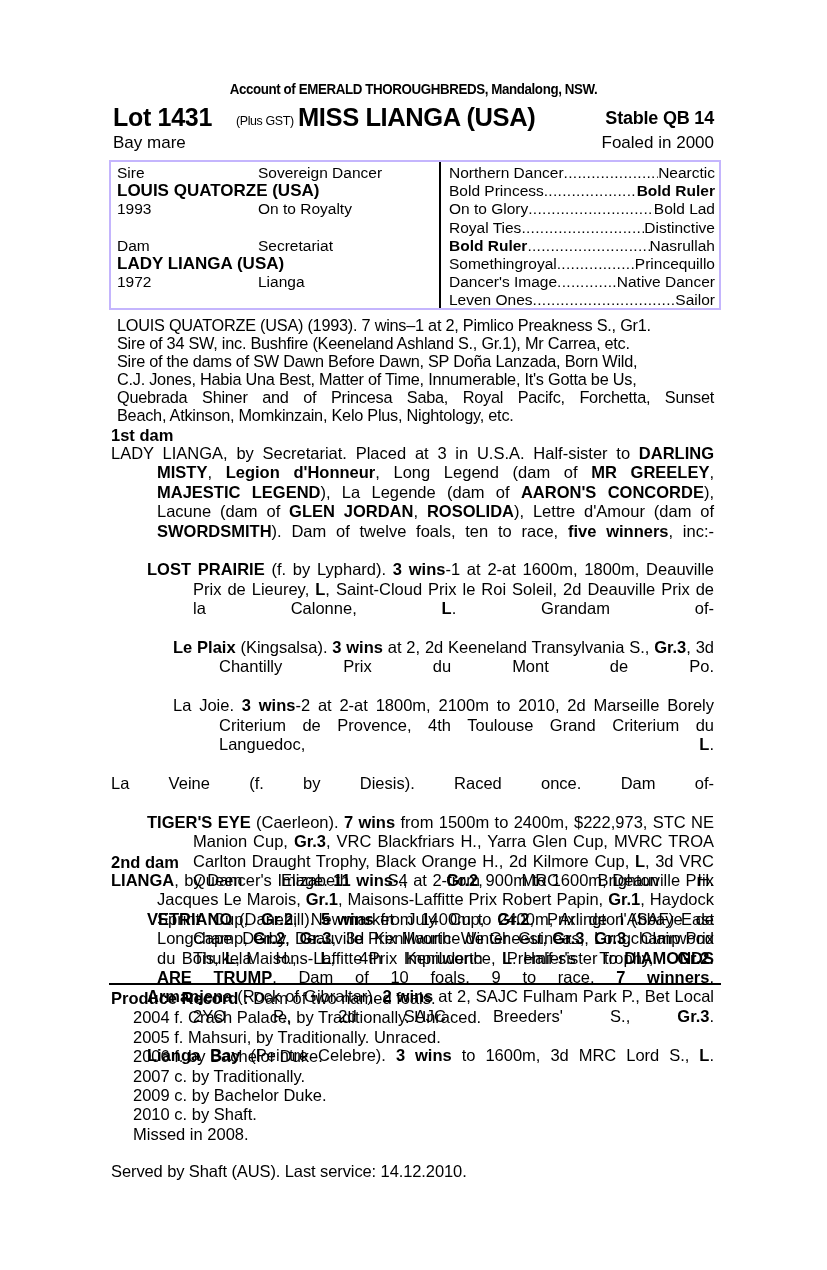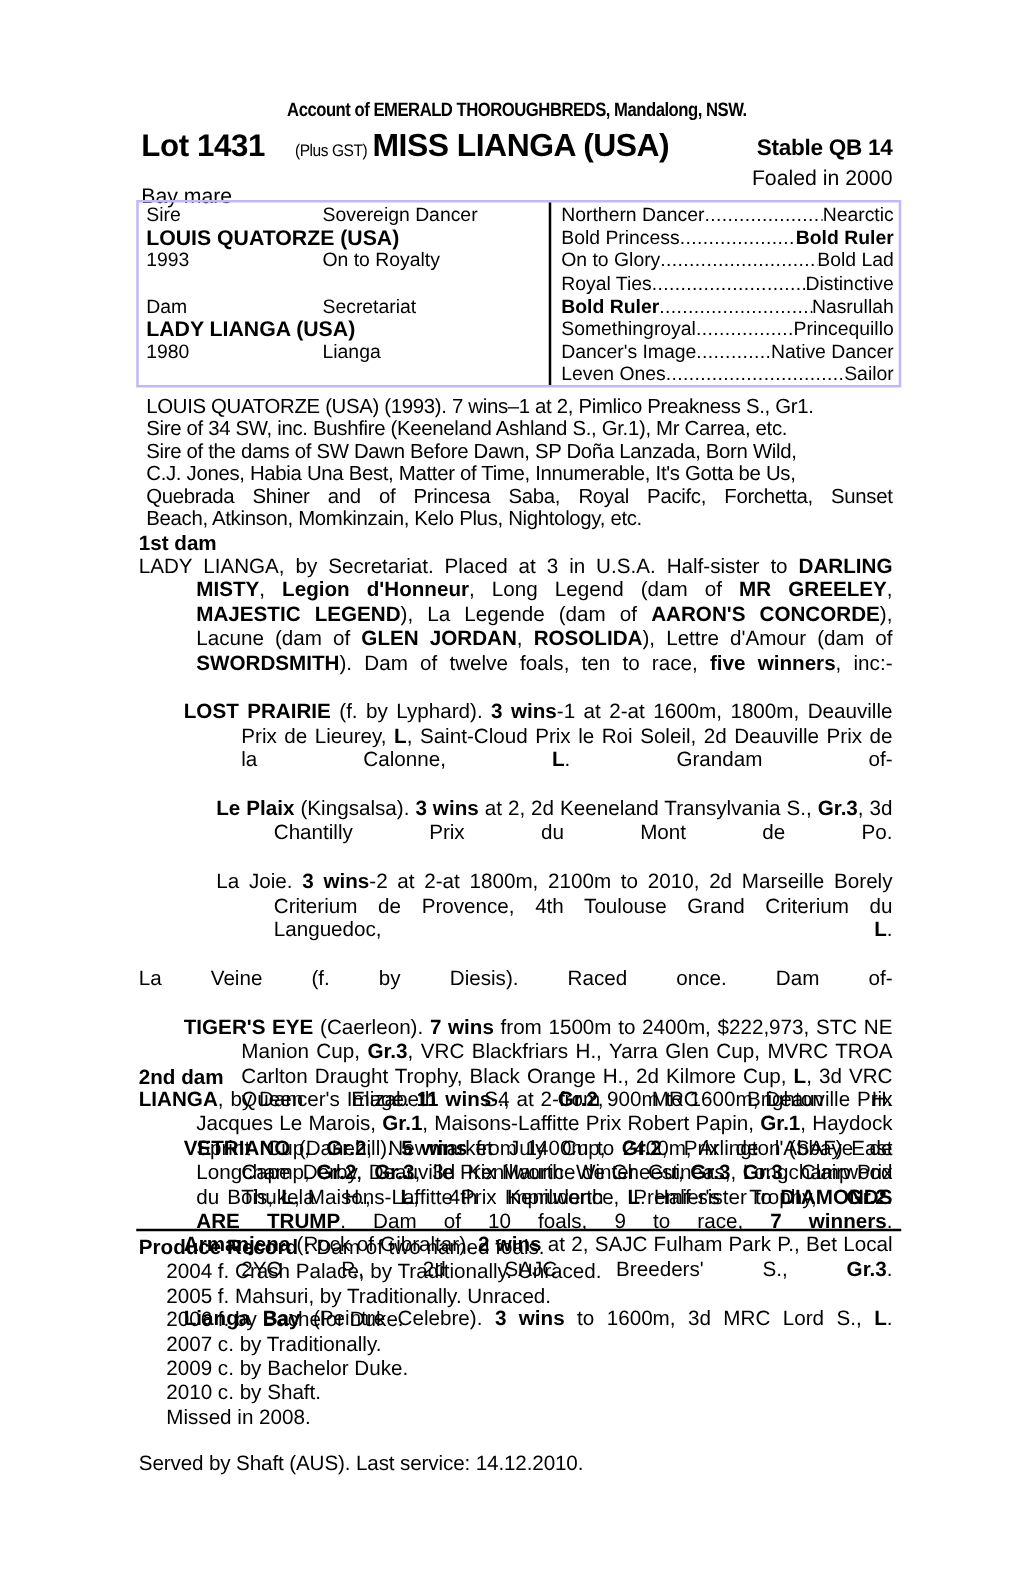--- a/index.html
+++ b/index.html
@@ -68,21 +68,21 @@
     font-size: 18px;
     letter-spacing: -0.2px;
   }
   .subtitle-row {
     position: absolute;
     left: 113px; top: 133px;
     width: 601px;
     height: 22px;
     font-size: 17px;
   }
-  .colour-sex { position: absolute; left: 0; top: 14px; text-align: right; }
+  .colour-sex { position: absolute; left: 0; top: 0; text-align: right; }
   .foaled { position: absolute; right: 0; top: 0; }
 
   
   .ped-box {
     position: absolute;
     left: 109px; top: 160px;
     width: 612px;
     height: 150px;
     border: 2px solid #c4b5fd;
     box-sizing: border-box;
@@ -239,21 +239,21 @@
         <span class="ped-left">1993</span><span class="ped-mid">On to Royalty</span>
       </div>
       <div class="ped-row">&nbsp;</div>
       <div class="ped-row">
         <span class="ped-left">Dam</span><span class="ped-mid">Secretariat</span>
       </div>
       <div class="ped-row tall">
         <span>LADY LIANGA (USA)</span>
       </div>
       <div class="ped-row">
-        <span class="ped-left">1980</span><span class="ped-mid">Lianga</span>
+        <span class="ped-left">1972</span><span class="ped-mid">Lianga</span>
       </div>
       <div class="ped-row">&nbsp;</div>
     </div>
 
     <div class="ped-col-b" id="ped-right">
         <div class="ped-row">
           <div class="dotline">
             <span class="nm">Northern Dancer</span>
             <span class="dots">................................................................................</span>
             <span class="val">Nearctic</span>

